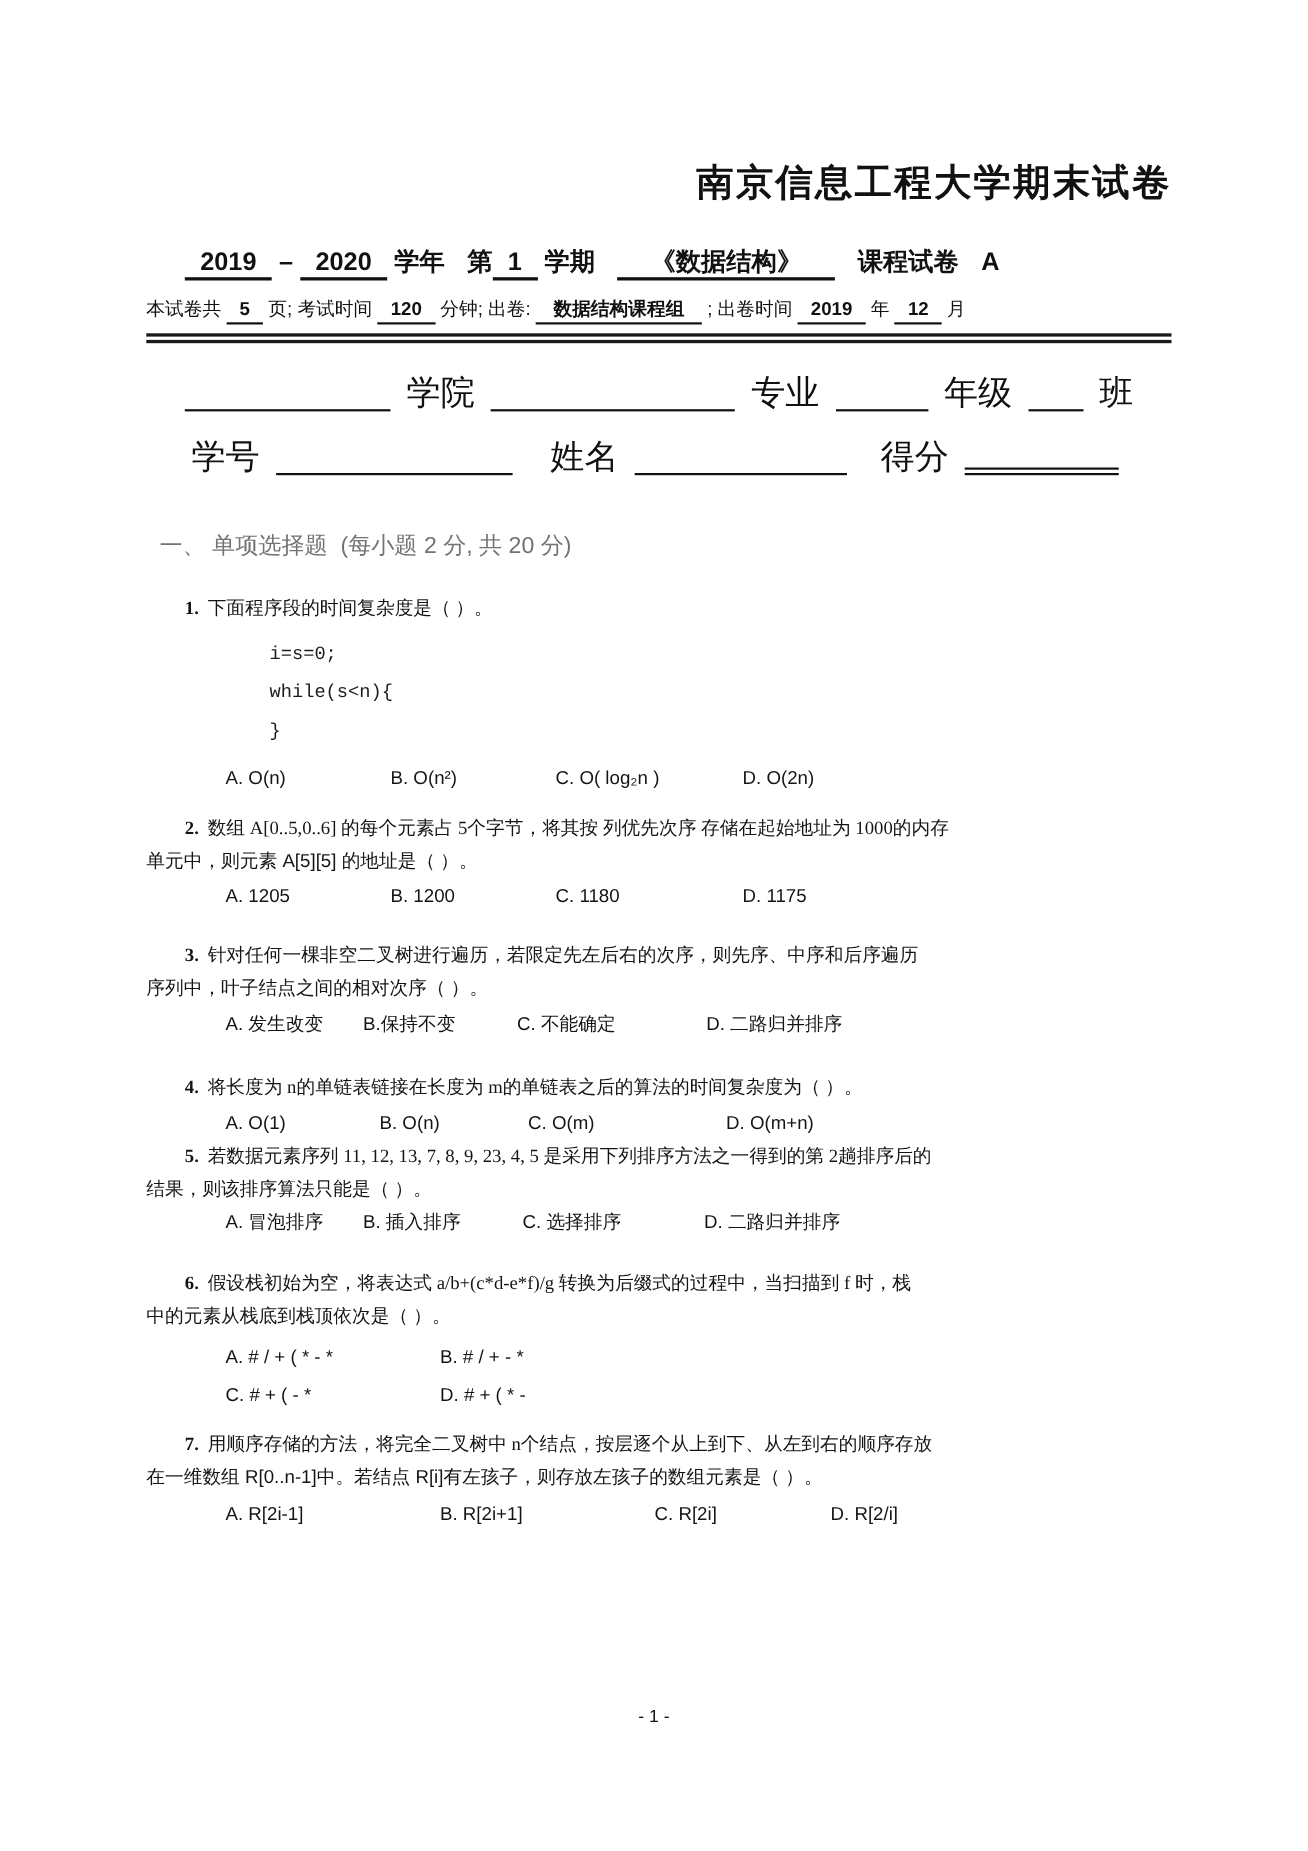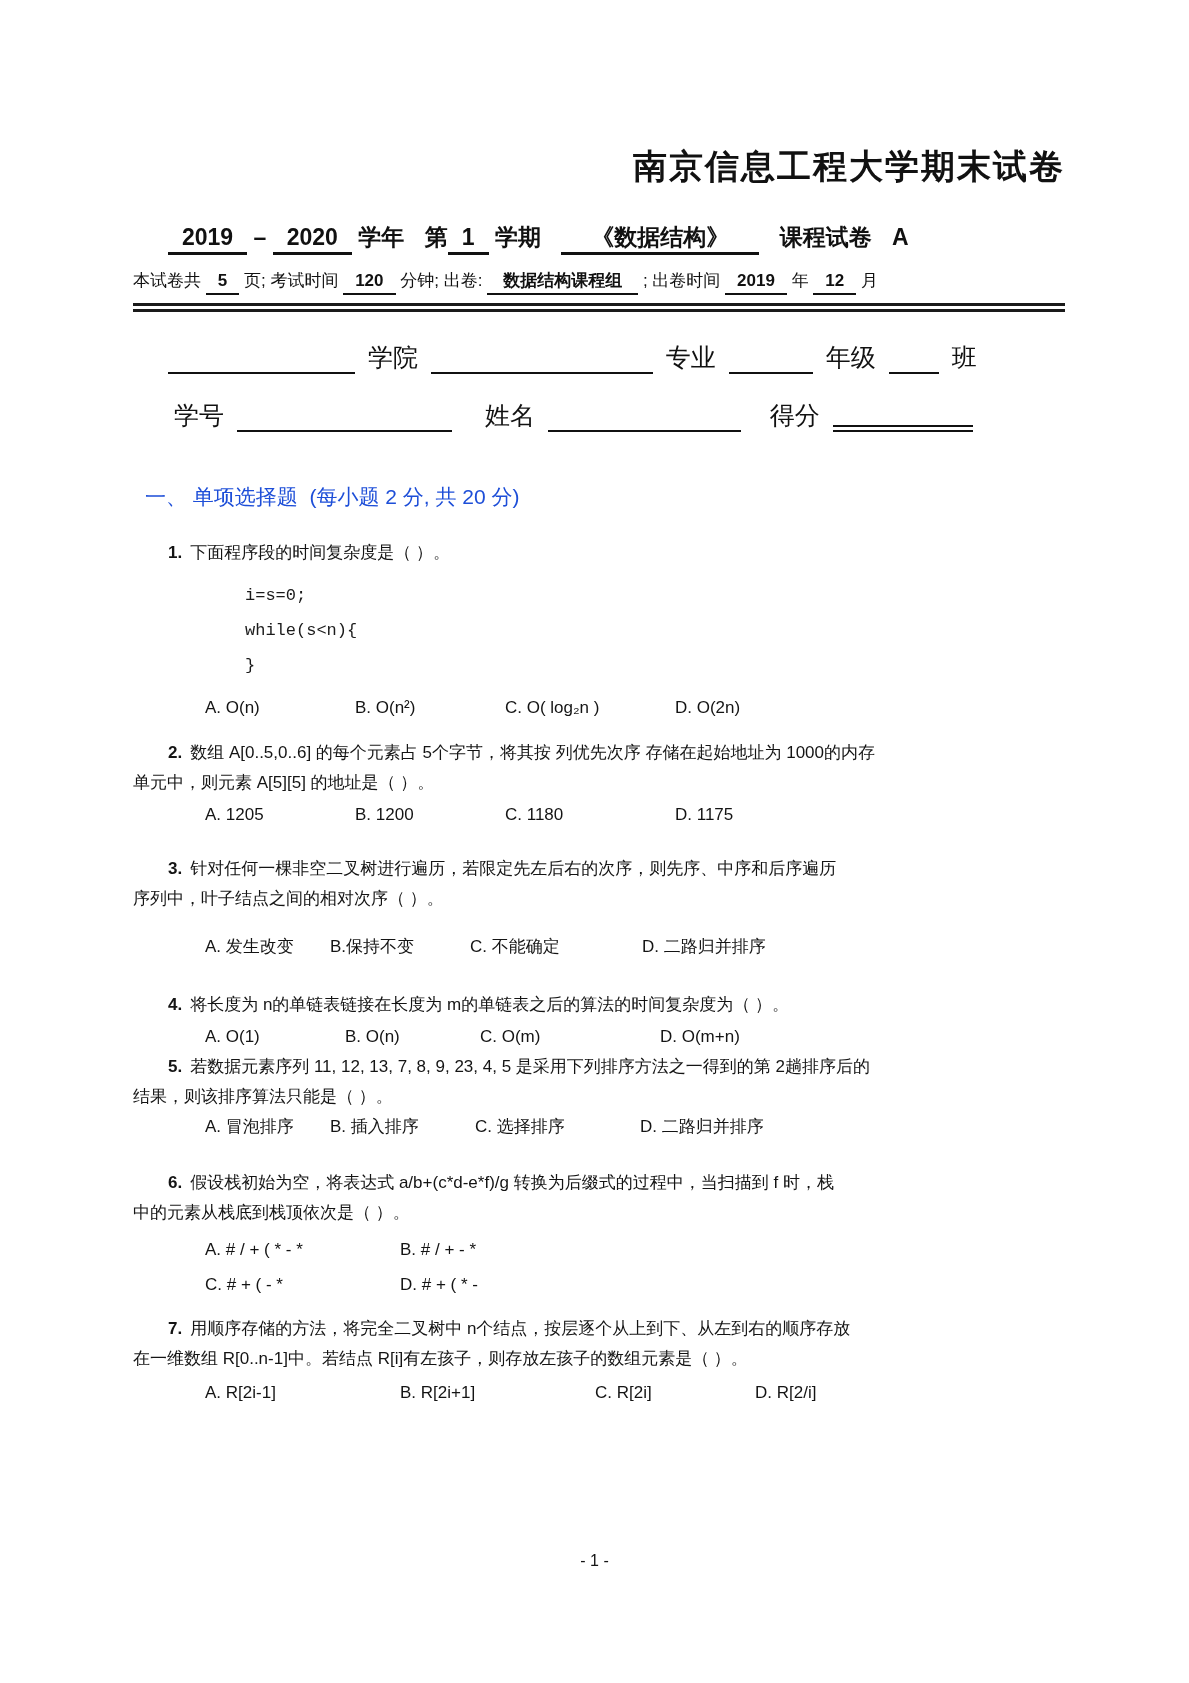--- a/index.html
+++ b/index.html
@@ -20,44 +20,44 @@
   .u2.wide { padding:0 30px; }
   .course-line .gap { display:inline-block; width:14px; }
 
   .meta-line { margin-top:14px; font-size:17px; line-height:24px; white-space:nowrap; color:#111; }
   .u1 { border-bottom:2px solid #111; padding:0 12px; display:inline-block; font-weight:bold; }
   .u1.name { font-weight:bold; padding:0 16px; }
 
   .double-rule { margin-top:8px; width:932px; height:3px; border-top:3px solid #1a1a1a; border-bottom:3px solid #1a1a1a; }
 
   
-  .form-row { font-size:25px; line-height:34px; white-space:nowrap; color:#111; }
+  .form-row { font-size:31px; line-height:34px; white-space:nowrap; color:#111; }
   .form-row.r1 { margin-top:28px; margin-left:35px; }
   .form-row.r2 { margin-top:24px; margin-left:35px; }
   .blank { display:inline-block; border-bottom:2px solid #111; height:24px; vertical-align:bottom; }
   .blank.dbl { border-bottom:none; height:26px; position:relative; }
   .blank.dbl::after { content:""; position:absolute; left:0; right:0; bottom:0; height:2px;
                       border-top:2px solid #111; border-bottom:2px solid #111; padding-bottom:1px; }
   .fl { margin:0 6px; }
 
   
-  .section-heading { margin-top:50px; margin-left:12px; font-size:21px; line-height:30px; color:#1d4ed8; }
+  .section-heading { margin-top:50px; margin-left:12px; font-size:21px; line-height:30px; color:#737373; }
 
   
   .q-line { font-size:17px; line-height:30px; color:#141414; }
-  .q-first { margin-left:35px; }
+  .q-first { margin-left:35px;font-family:Liberation Serif, serif; }
   .q-cont { margin-left:0; }
   .q-num { display:inline-block; margin-right:8px; font-weight:bold; }
   .code-block { margin-top:10px; margin-left:112px; font-family:Liberation Mono, monospace; font-size:17px; }
   .code-line { line-height:35px; white-space:pre; }
   .code-line.ind { margin-left:40px; }
   .opts { display:grid; margin-left:72px; font-size:17px; line-height:30px; white-space:nowrap; color:#141414; }
   .g12 { grid-template-columns:150px 150px 170px 1fr; margin-top:10px; }
   .g2  { grid-template-columns:150px 150px 170px 1fr; margin-top:2px; }
-  .g3  { grid-template-columns:125px 140px 172px 1fr; margin-top:18px; }
+  .g3  { grid-template-columns:125px 140px 172px 1fr; margin-top:2px; }
   .g4  { grid-template-columns:140px 135px 180px 1fr; margin-top:2px; }
   .g5  { grid-template-columns:125px 145px 165px 1fr; margin-top:0; }
   .g6  { grid-template-columns:195px 1fr; margin-top:4px; }
   .g6 span { line-height:35px; }
   .g7  { grid-template-columns:195px 195px 160px 1fr; margin-top:4px; }
 
   .footer { position:absolute; left:0; width:1189px; top:1552px; text-align:center; font-size:16px; color:#141414; }
 </style>
 </head>
 <body>

